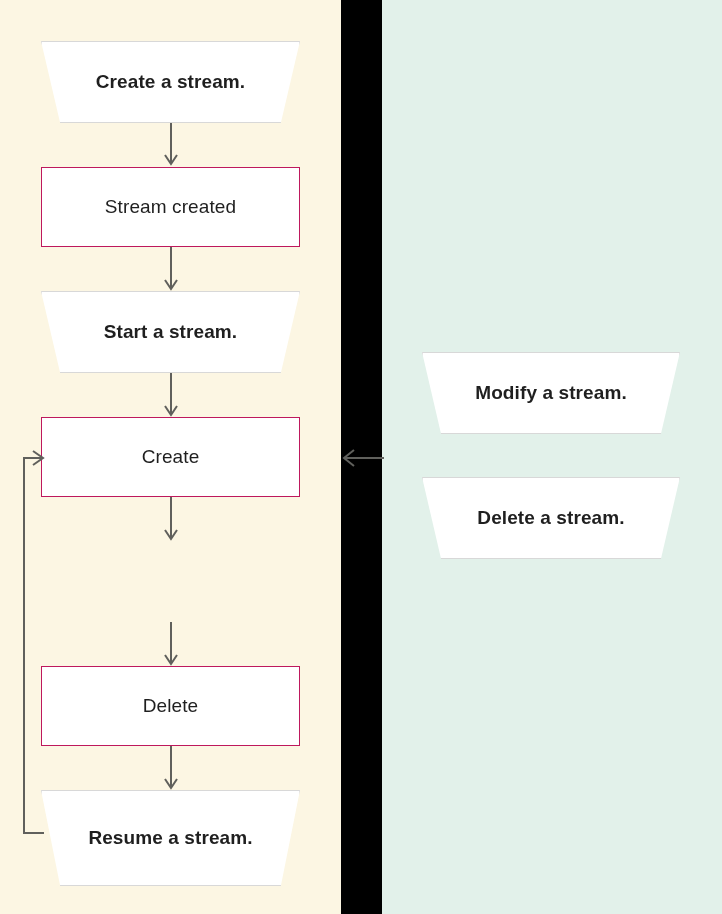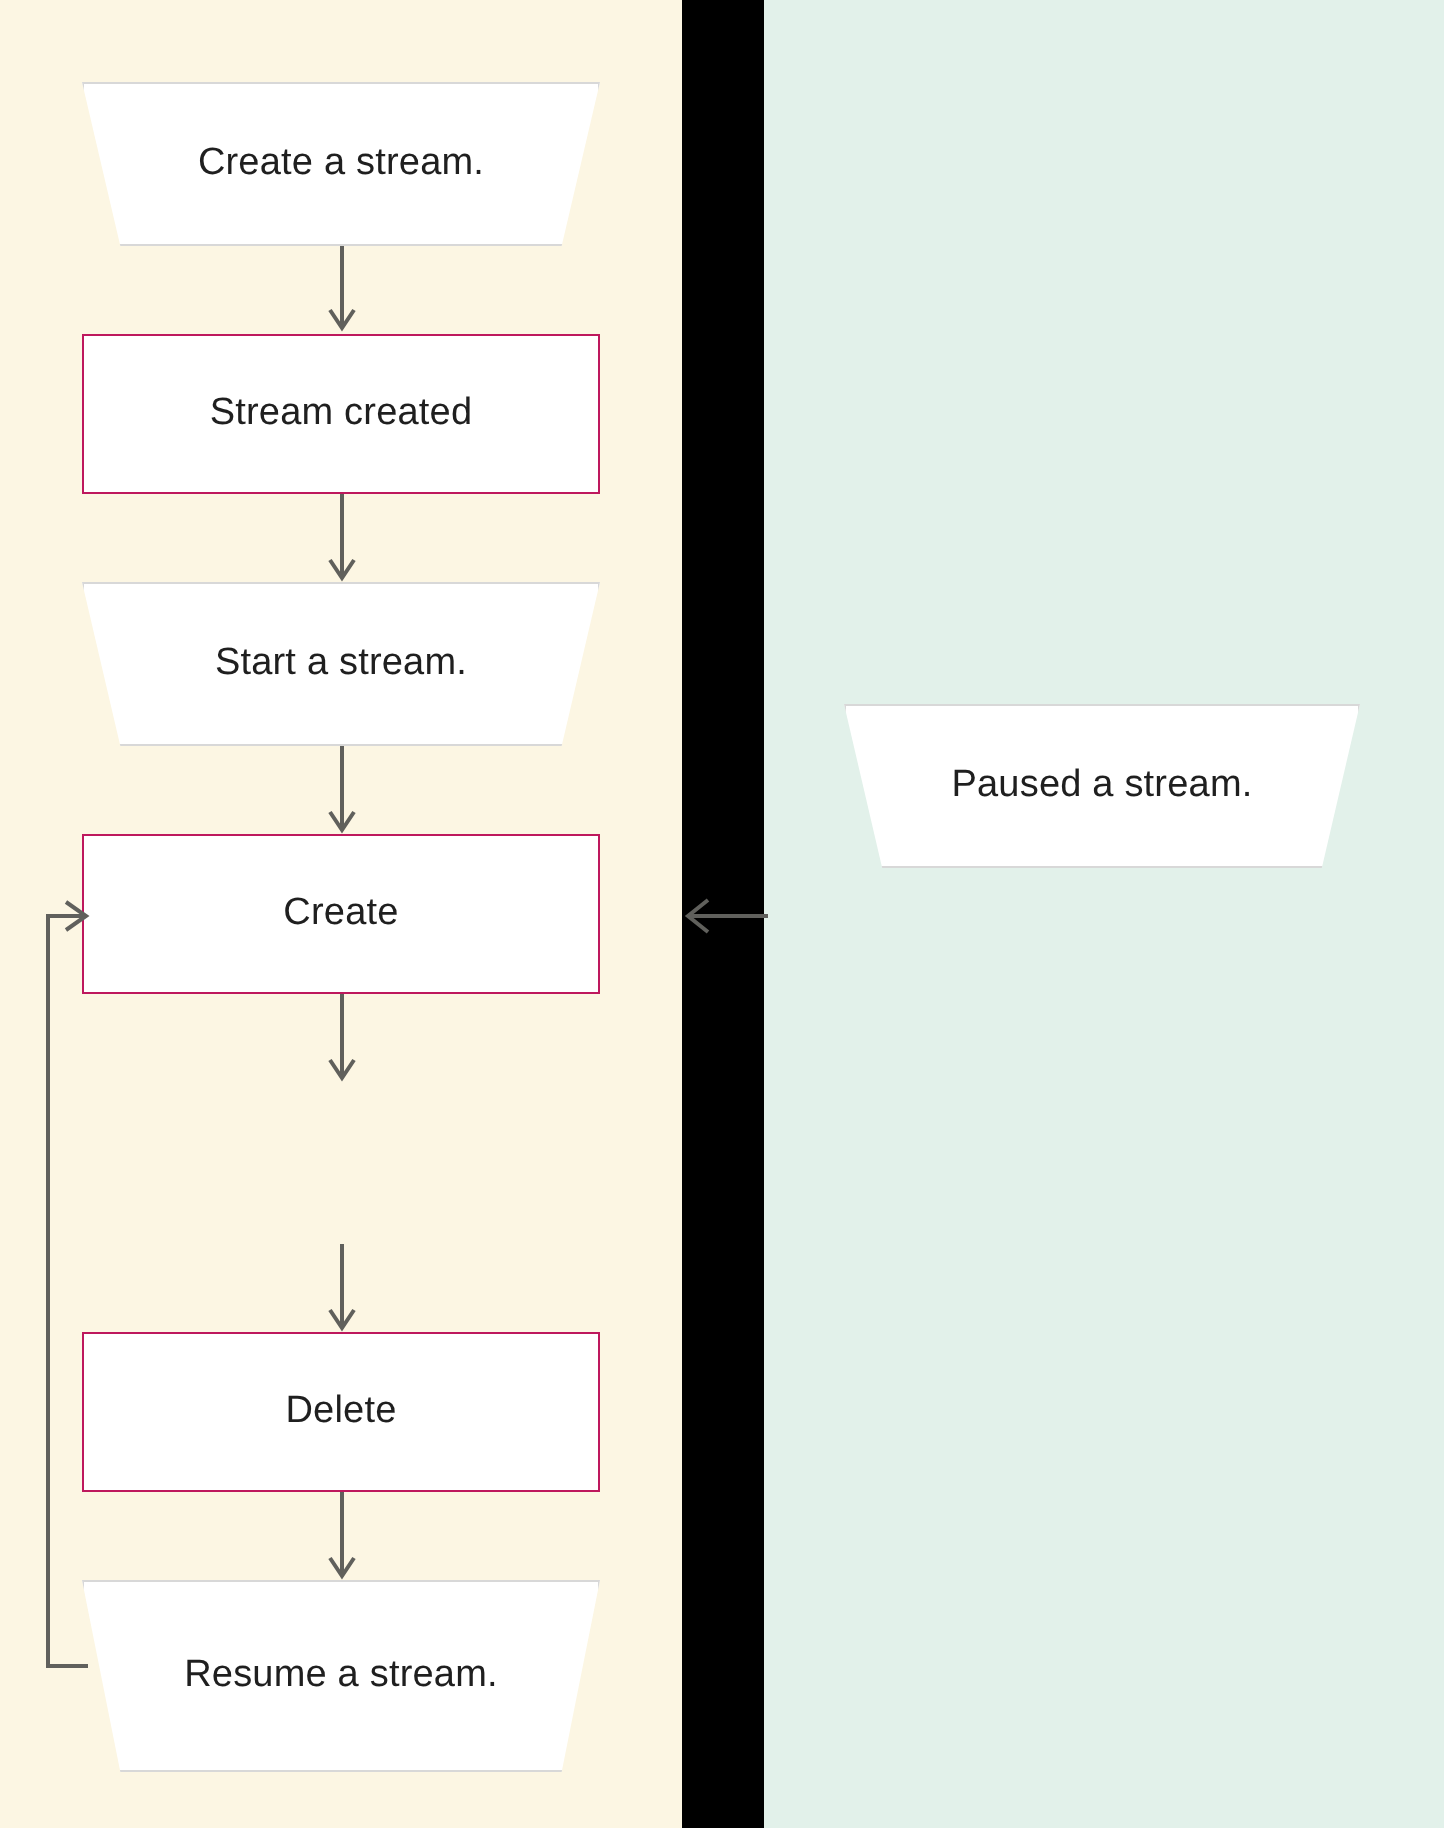--- a/index.html
+++ b/index.html
@@ -65,20 +65,21 @@
     position: absolute;
     inset: 0;
     background: #ffffff;
     border: 1px solid #d8d8d8;
     -webkit-clip-path: polygon(0% 0%, 100% 0%, 92.6% 100%, 7.4% 100%);
     clip-path: polygon(0% 0%, 100% 0%, 92.6% 100%, 7.4% 100%);
   }
   .node-trap .trap-label {
     position: relative;
     z-index: 2;
+    font-weight: bold;
   }
 
   
   .conn {
     position: absolute;
   }
   .conn line, .conn path, .conn polyline {
     stroke: #60605c;
     stroke-width: 2;
     fill: none;
@@ -161,17 +162,21 @@
     <polyline class="head" points="19,3 29,10 19,17"></polyline>
   </svg>
 
   <svg class="conn" style="left:340px; top:447px; width:46px; height:22px;">
     <line x1="4" y1="11" x2="44" y2="11"></line>
     <polyline class="head" points="14,3 4,11 14,19"></polyline>
   </svg>
 
   <div class="node node-trap" style="left:422px; top:352px; width:258px; height:82px;">
     <span class="trap-shape"></span>
-    <span class="trap-label">Paused a stream.</span>
+    <span class="trap-label">Modify a stream.</span>
   </div>
 
+  <div class="node node-trap" style="left:422px; top:477px; width:258px; height:82px;">
+    <span class="trap-shape"></span>
+    <span class="trap-label">Delete a stream.</span>
+  </div>
 
 </div>
 
 </body></html>

